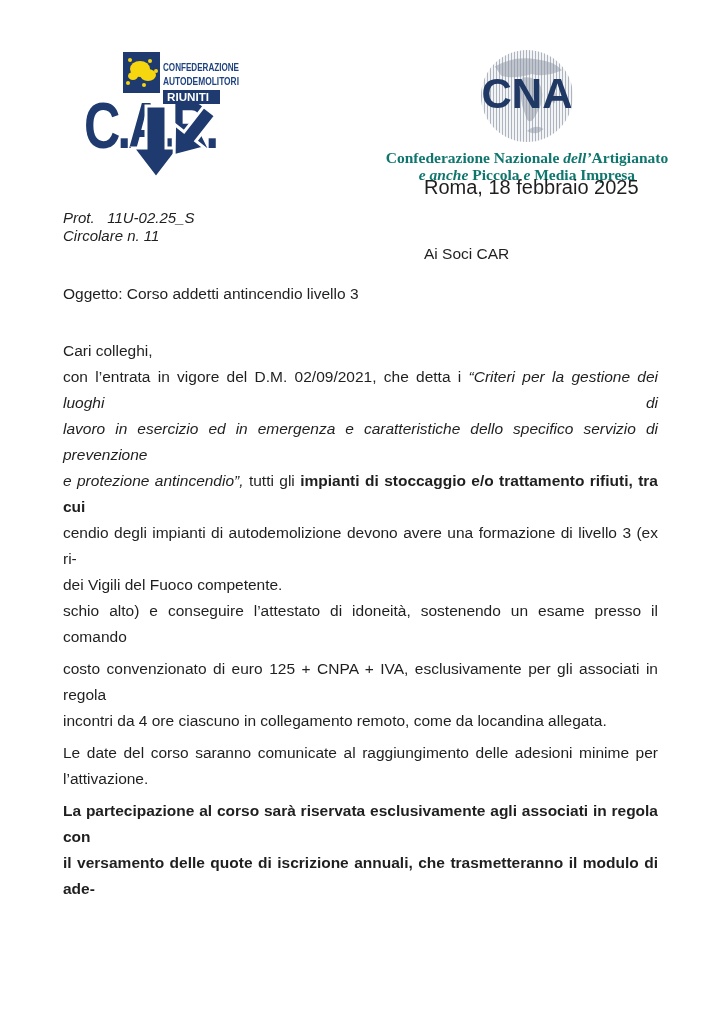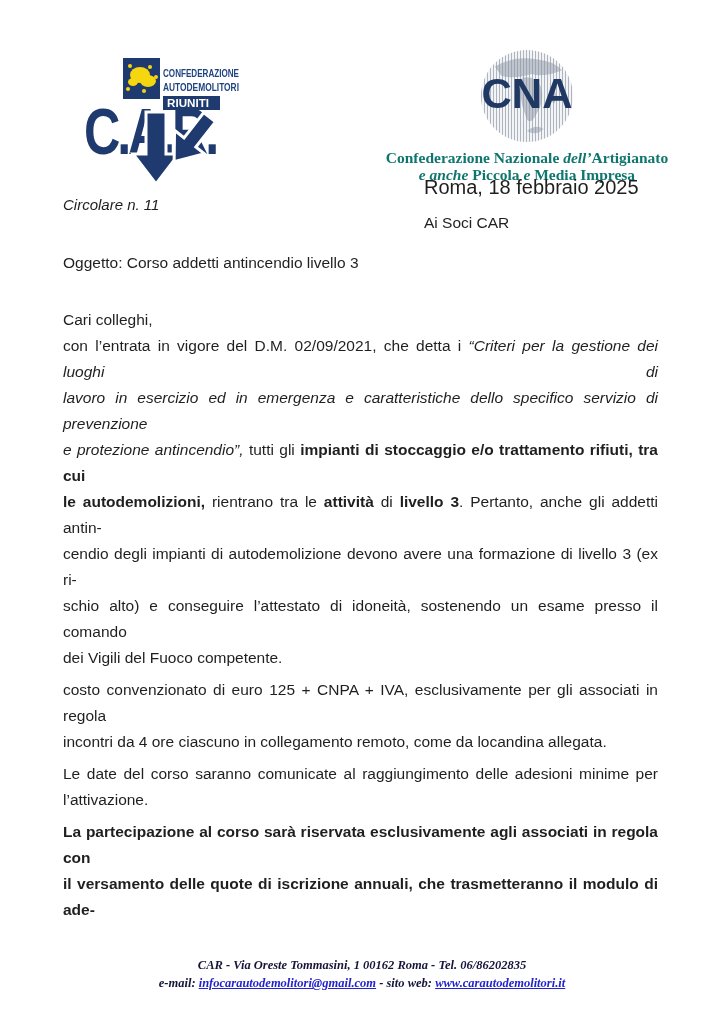--- a/index.html
+++ b/index.html
@@ -6,21 +6,21 @@
   .page{
     position:relative;
     width:724px;height:1024px;
     margin:0 auto;
     background:#ffffff;
     font-family:"Liberation Sans", sans-serif;
     color:#1f1f1f;
     overflow:hidden;
   }
   
-  .car-logo{position:absolute;left:82px;top:54px;width:160px;height:142px;}
+  .car-logo{position:absolute;left:82px;top:48px;width:160px;height:142px;}
   .car-logo svg{display:block;}
   .car-logo text{font-family:"Liberation Sans", sans-serif;font-weight:bold;}
   .cna-logo{position:absolute;left:374px;top:50px;width:306px;text-align:center;}
   .globe{
     position:relative;width:92px;height:92px;margin:0 auto;border-radius:50%;
     background:repeating-linear-gradient(90deg,#adb4c0 0 1px,#f3f4f6 1px 3px);
     overflow:hidden;
   }
   .globe svg{position:absolute;left:0;top:0;}
   .cna-word{
@@ -95,48 +95,44 @@
       <span class="cna-word" data-name="cna-wordmark">CNA</span>
     </div>
     <div class="cna-sub" data-name="cna-subtitle">
       <div data-name="cna-subtitle-line1"><span data-name="text-run">Confederazione Nazionale </span><span class="i" data-name="text-run">dell’</span><span data-name="text-run">Artigianato</span></div>
       <div data-name="cna-subtitle-line2"><span class="i" data-name="text-run">e anche </span><span data-name="text-run">Piccola </span><span class="i" data-name="text-run">e </span><span data-name="text-run">Media Impresa</span></div>
     </div>
   </div>
 
   <div class="content" data-name="letter-content">
     <div class="date" data-name="date-line">Roma, 18 febbraio 2025</div>
+    <div class="prot first" data-name="protocol-line">Prot.   11U-02.25_S</div>
     <div class="prot" data-name="circular-number-line">Circolare n. 11</div>
     <div class="recipient" data-name="recipient-line">Ai Soci CAR</div>
     <div class="subject" data-name="subject-line">Oggetto: Corso addetti antincendio livello 3</div>
     <div class="body" data-name="letter-body">
         <div class="para" data-name="intro-paragraph">
           <div class="line" data-name="text-line"><span data-name="text-run">Cari colleghi,</span></div>
           <div class="line j" data-name="text-line"><span data-name="text-run">con l’entrata in vigore del D.M. 02/09/2021, che detta i </span><span class="i" data-name="text-run">“Criteri per la gestione dei luoghi di</span></div>
           <div class="line j" data-name="text-line"><span class="i" data-name="text-run">lavoro in esercizio ed in emergenza e caratteristiche dello specifico servizio di prevenzione</span></div>
           <div class="line j" data-name="text-line"><span class="i" data-name="text-run">e protezione antincendio”,</span><span data-name="text-run"> tutti gli </span><span class="b" data-name="text-run">impianti di stoccaggio e/o trattamento rifiuti, tra cui</span></div>
-          <div class="line j" data-name="text-line"><span class="b" data-name="text-run">le autodemolizioni,</span><span data-name="text-run"> rientrano tra le </span><span class="b" data-name="text-run">attività</span><span data-name="text-run"> di </span><span class="b" data-name="text-run">livello 3</span><span data-name="text-run">. Pertanto, anche gli addetti antin-</span></div>
           <div class="line j" data-name="text-line"><span data-name="text-run">cendio degli impianti di autodemolizione devono avere una formazione di livello 3 (ex ri-</span></div>
+          <div class="line" data-name="text-line"><span data-name="text-run">dei Vigili del Fuoco competente.</span></div>
           <div class="line j" data-name="text-line"><span data-name="text-run">schio alto) e conseguire l’attestato di idoneità, sostenendo un esame presso il comando</span></div>
-          <div class="line" data-name="text-line"><span data-name="text-run">dei Vigili del Fuoco competente.</span></div>
         </div>
         <div class="para" data-name="course-offer-paragraph">
           <div class="line j" data-name="text-line"><span data-name="text-run">costo convenzionato di euro 125 + CNPA + IVA, esclusivamente per gli associati in regola</span></div>
           <div class="line" data-name="text-line"><span data-name="text-run">incontri da 4 ore ciascuno in collegamento remoto, come da locandina allegata.</span></div>
         </div>
         <div class="para" data-name="dates-paragraph">
           <div class="line j" data-name="text-line"><span data-name="text-run">Le date del corso saranno comunicate al raggiungimento delle adesioni minime per</span></div>
           <div class="line" data-name="text-line"><span data-name="text-run">l’attivazione.</span></div>
         </div>
         <div class="para" data-name="participation-paragraph">
           <div class="line j" data-name="text-line"><span class="b" data-name="text-run">La partecipazione al corso sarà riservata esclusivamente agli associati in regola con</span></div>
           <div class="line j" data-name="text-line"><span class="b" data-name="text-run">il versamento delle quote di iscrizione annuali, che trasmetteranno il modulo di ade-</span></div>
         </div>
       </div>
 
   </div>
 
-  <div class="footer" data-name="letter-footer">
-    <div data-name="footer-address-line">CAR - Via Oreste Tommasini, 1 00162 Roma - Tel. 06/86202835</div>
-    <div data-name="footer-contacts-line"><span data-name="text-run">e-mail: </span><a class="lnk" data-name="footer-email-link">infocarautodemolitori@gmail.com</a><span data-name="text-run"> - sito web: </span><a class="lnk" data-name="footer-website-link">www.carautodemolitori.it</a></div>
-  </div>
 
 </div>
 
 </body></html>

